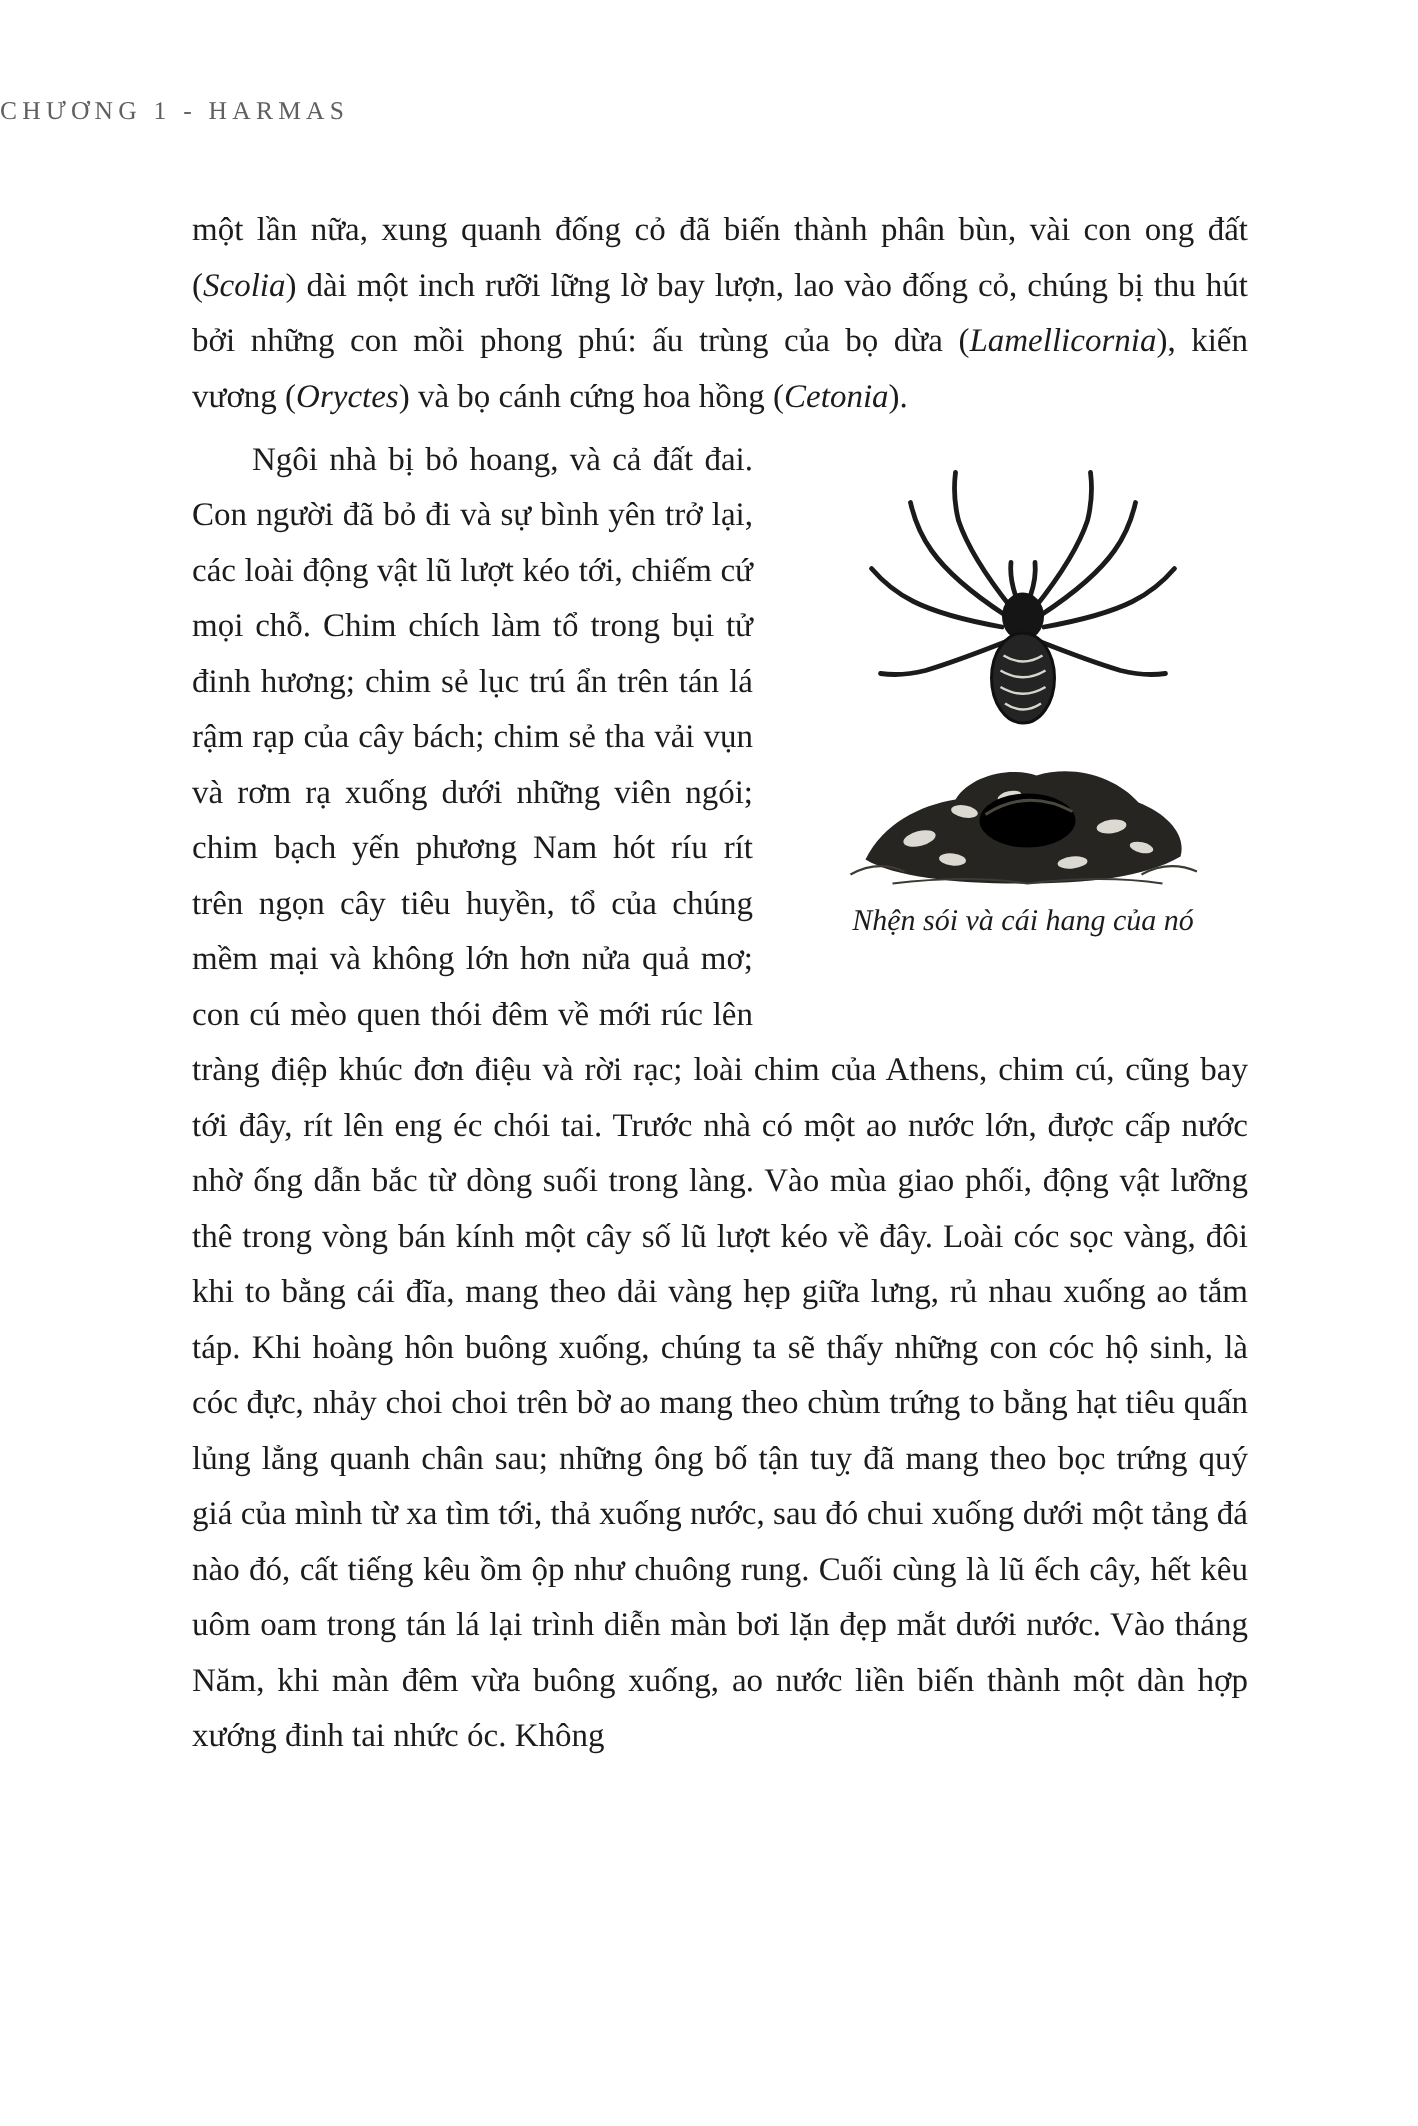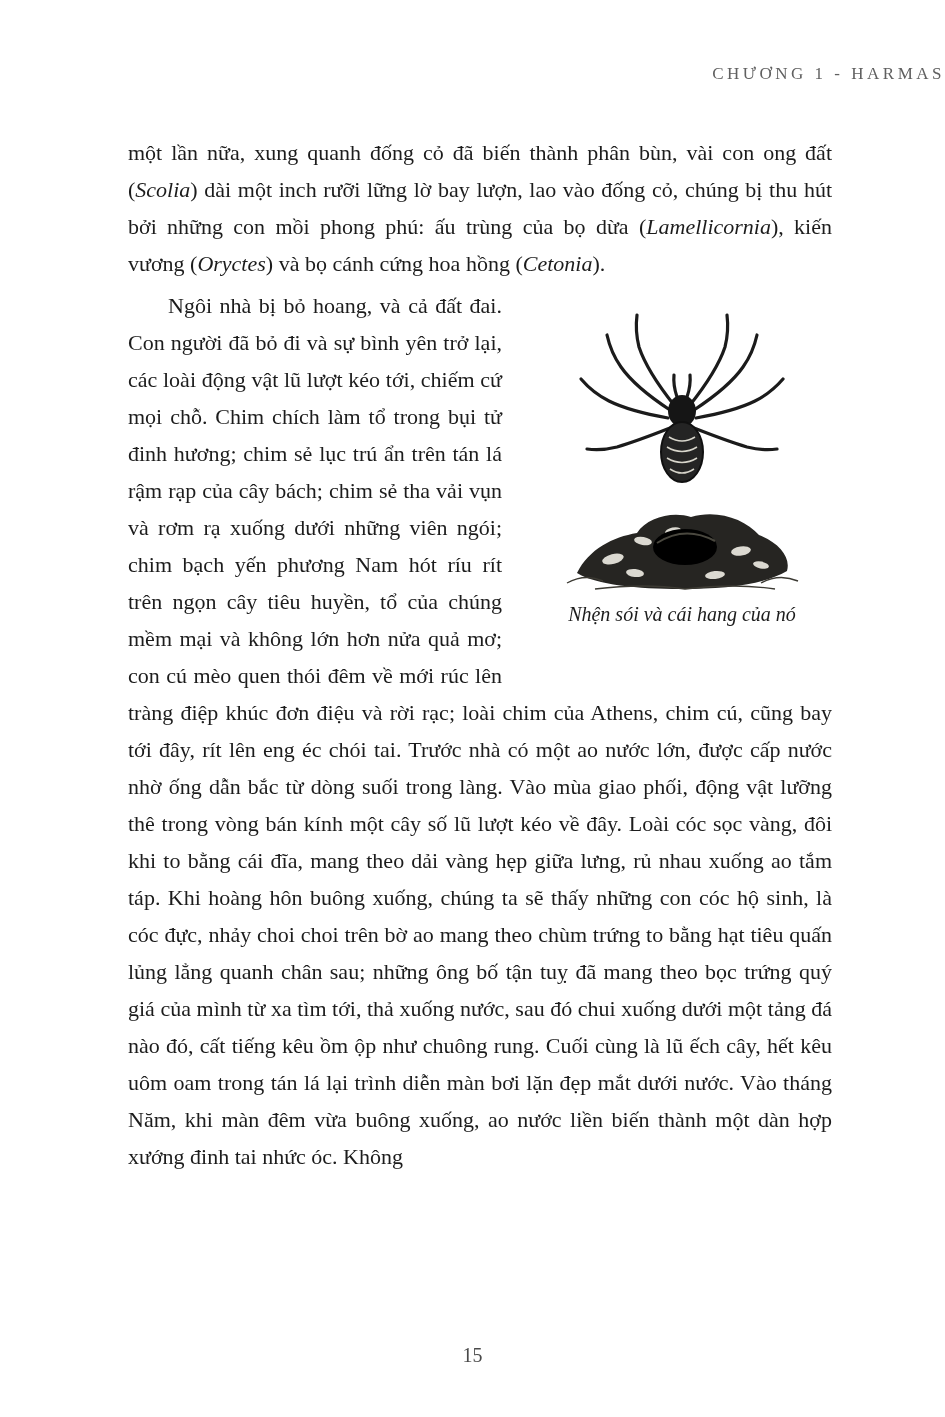--- a/index.html
+++ b/index.html
@@ -14,21 +14,21 @@
     background: #ffffff;
     font-family: "Liberation Serif", "DejaVu Serif", serif;
     color: #1c1c1c;
     overflow: hidden;
   }
   .running-head {
     position: absolute;
     top: 64px;
     left: 0;
     right: 0;
-    text-align: right;
+    text-align: left;
     font-size: 17px;
     letter-spacing: 3.5px;
     color: #606060;
   }
   .content {
     position: absolute;
     top: 134px;
     left: 128px;
     width: 704px;
     font-size: 22px;
@@ -123,15 +123,14 @@
           <path d="M2 82 Q20 72 38 80"></path>
           <path d="M196 82 Q214 72 233 80"></path>
           <path d="M30 88 Q80 82 120 88 Q170 82 210 88"></path>
         </g>
       </svg>
           <span class="caption">Nhện sói và cái hang của nó</span>
         </span><span> Ngôi nhà bị bỏ hoang, và cả đất đai. Con người đã bỏ đi và sự bình yên trở lại, các loài động vật lũ lượt kéo tới, chiếm cứ mọi chỗ. Chim chích làm tổ trong bụi tử đinh hương; chim sẻ lục trú ẩn trên tán lá rậm rạp của cây bách; chim sẻ tha vải vụn và rơm rạ xuống dưới những viên ngói; chim bạch yến phương Nam hót ríu rít trên ngọn cây tiêu huyền, tổ của chúng mềm mại và không lớn hơn nửa quả mơ; con cú mèo quen thói đêm về mới rúc lên tràng điệp khúc đơn điệu và rời rạc; loài chim của Athens, chim cú, cũng bay tới đây, rít lên eng éc chói tai. Trước nhà có một ao nước lớn, được cấp nước nhờ ống dẫn bắc từ dòng suối trong làng. Vào mùa giao phối, động vật lưỡng thê trong vòng bán kính một cây số lũ lượt kéo về đây. Loài cóc sọc vàng, đôi khi to bằng cái đĩa, mang theo dải vàng hẹp giữa lưng, rủ nhau xuống ao tắm táp. Khi hoàng hôn buông xuống, chúng ta sẽ thấy những con cóc hộ sinh, là cóc đực, nhảy choi choi trên bờ ao mang theo chùm trứng to bằng hạt tiêu quấn lủng lẳng quanh chân sau; những ông bố tận tuỵ đã mang theo bọc trứng quý giá của mình từ xa tìm tới, thả xuống nước, sau đó chui xuống dưới một tảng đá nào đó, cất tiếng kêu ồm ộp như chuông rung. Cuối cùng là lũ ếch cây, hết kêu uôm oam trong tán lá lại trình diễn màn bơi lặn đẹp mắt dưới nước. Vào tháng Năm, khi màn đêm vừa buông xuống, ao nước liền biến thành một dàn hợp xướng đinh tai nhức óc. Không</span></div>
 
   </div>
 
-  <div class="folio">15</div>
 
 </div>
 
 </body></html>

